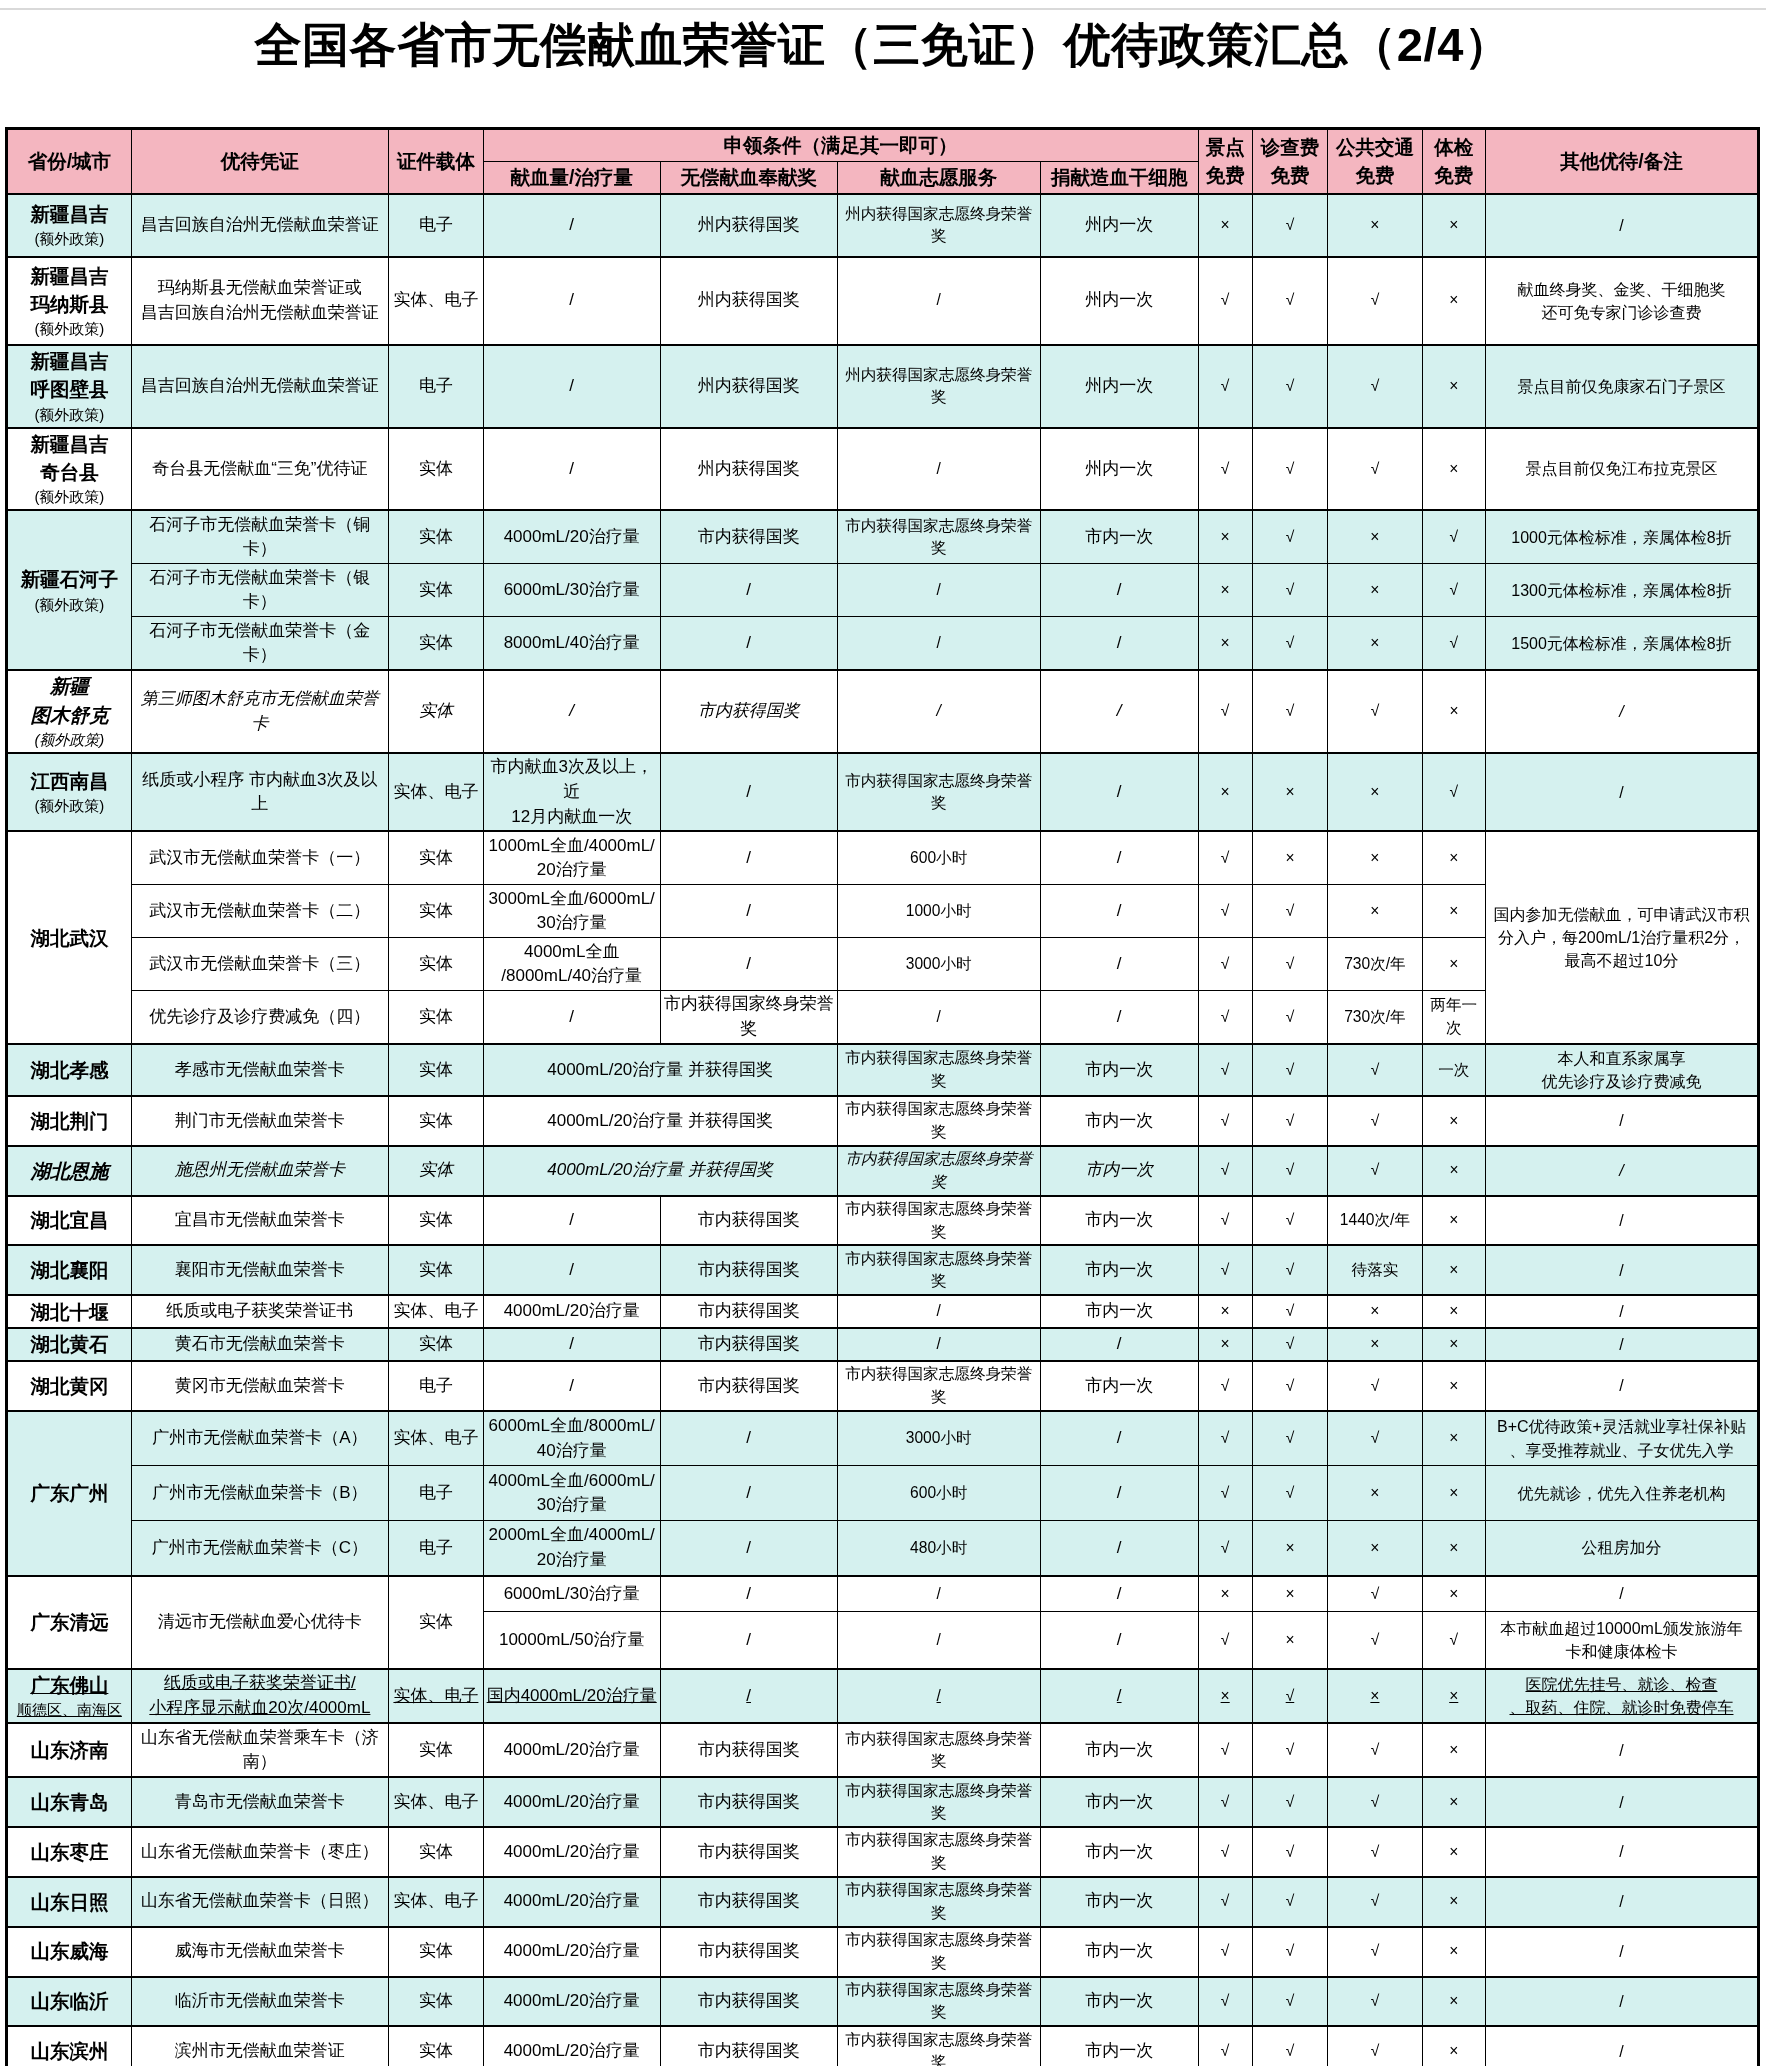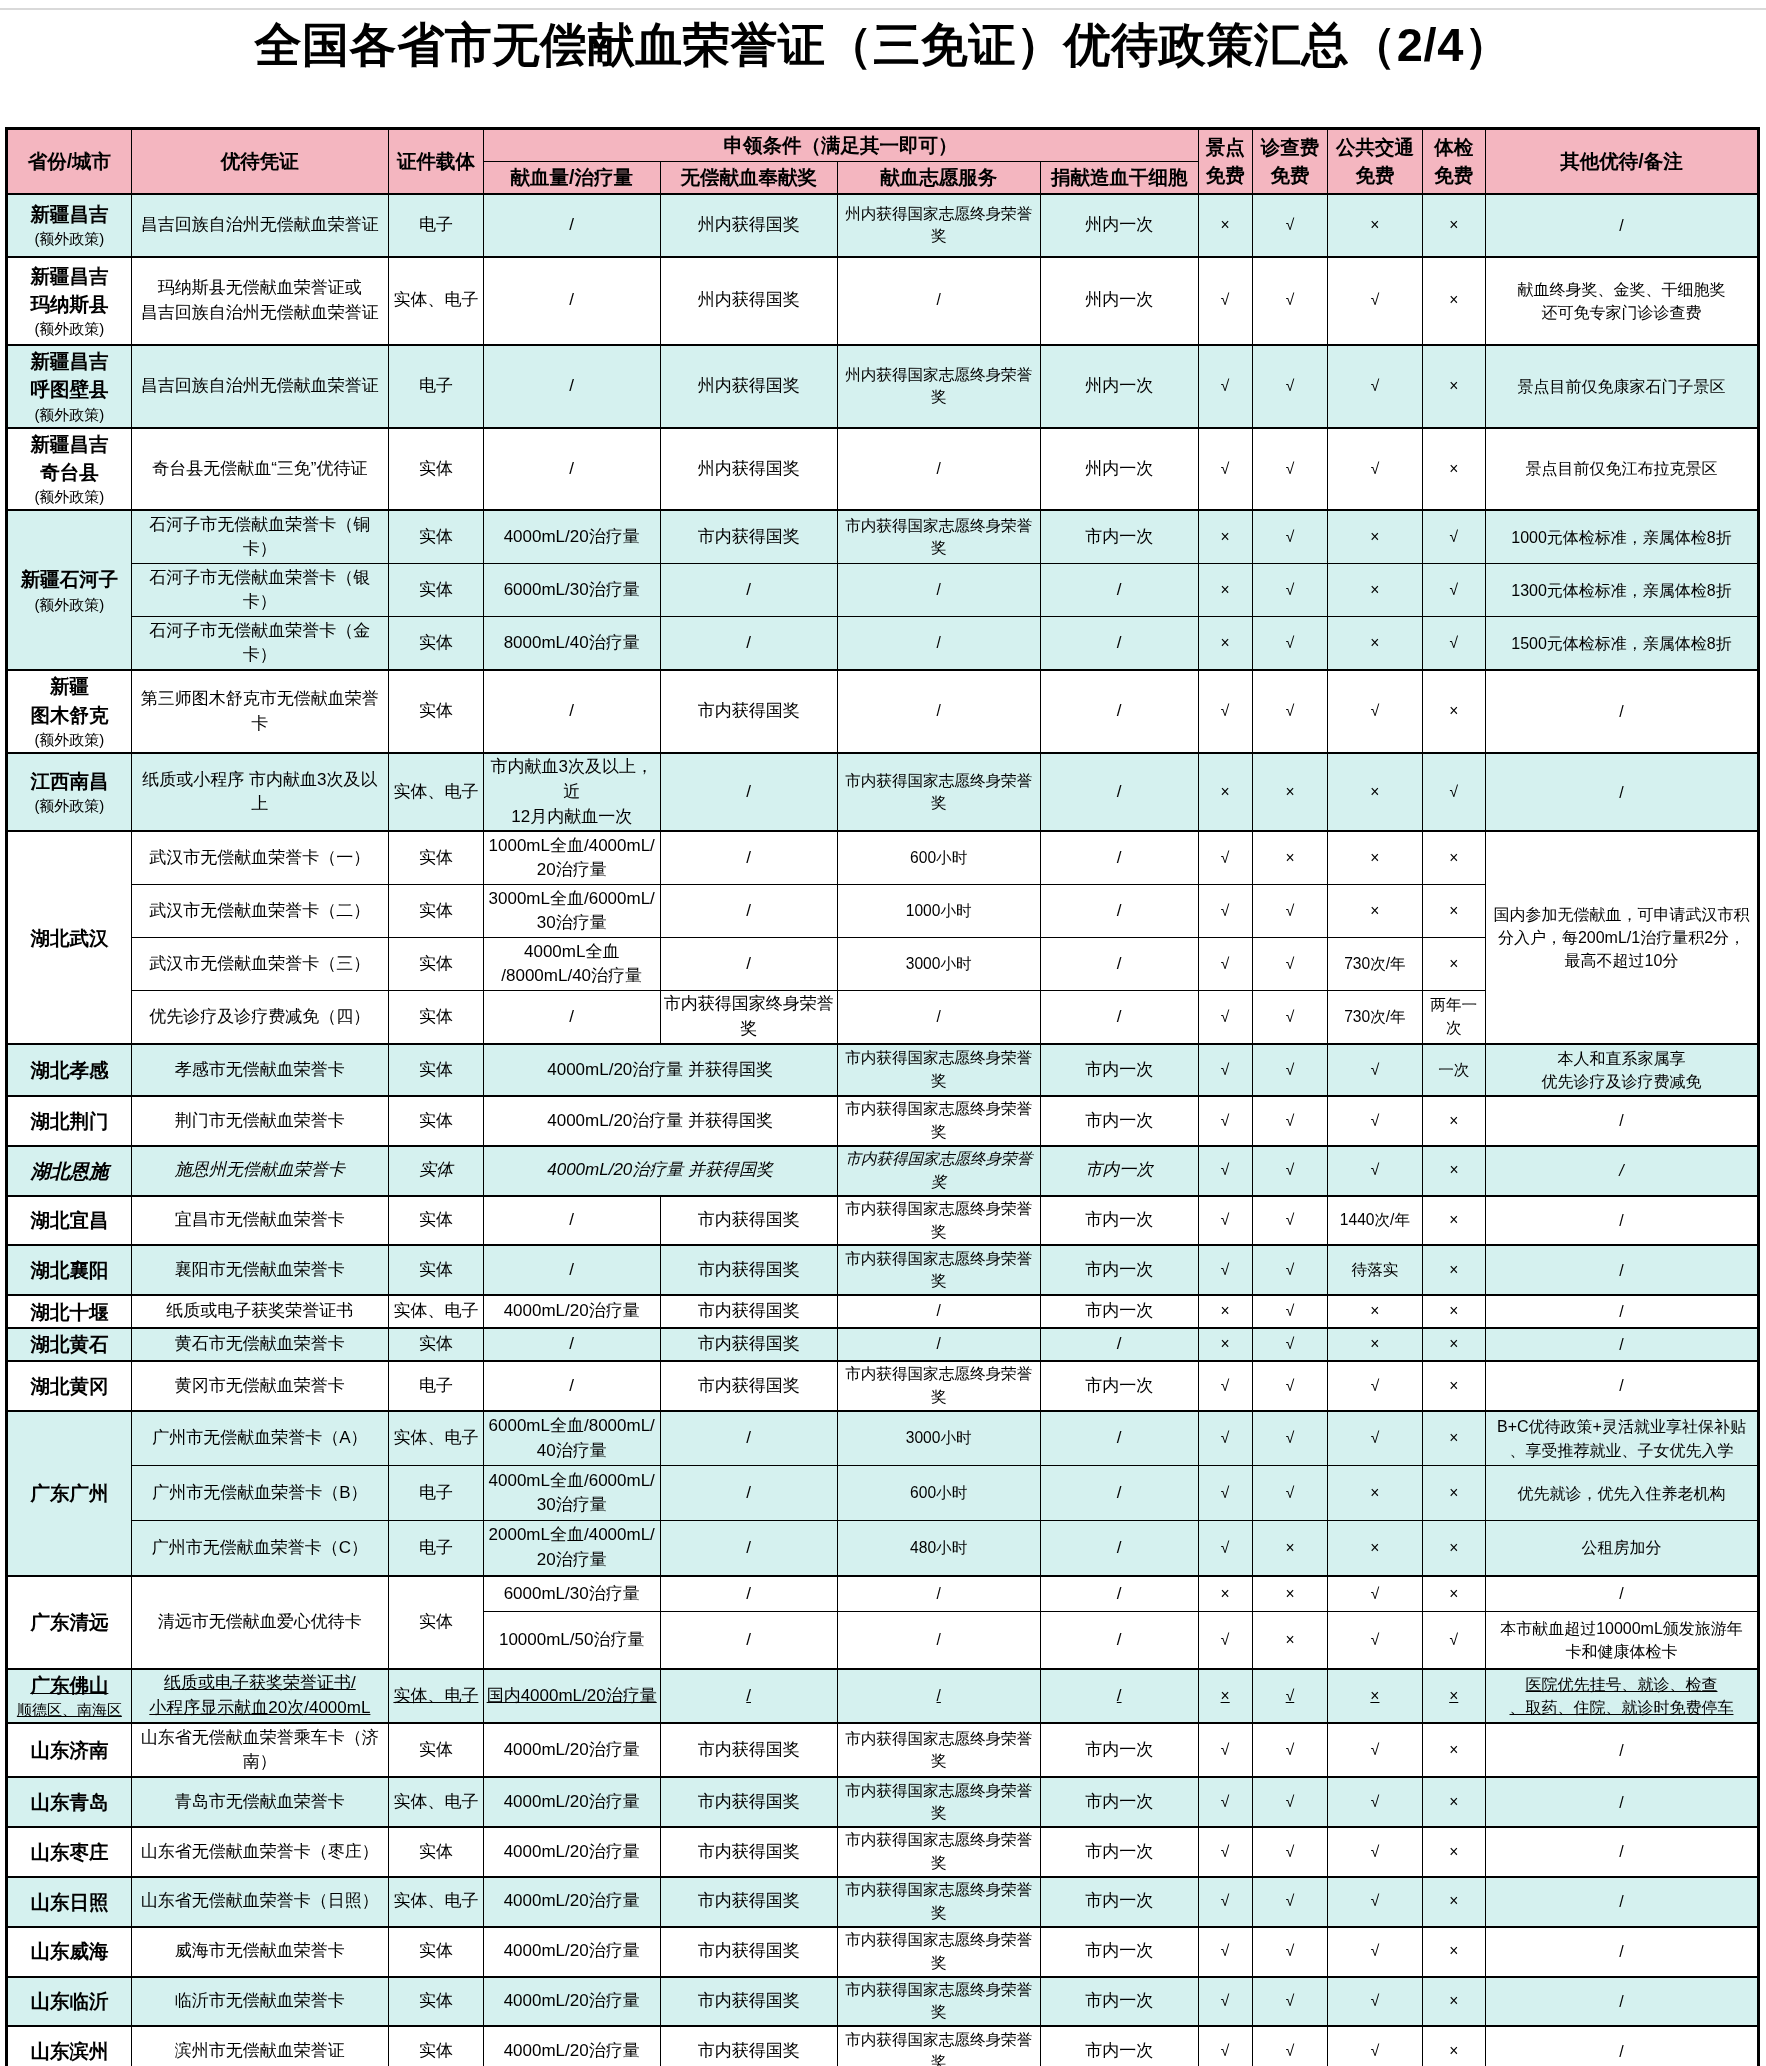--- a/index.html
+++ b/index.html
@@ -179,21 +179,21 @@
           <td data-col="3">8000mL/40治疗量</td>
           <td data-col="4">/</td>
           <td data-col="5">/</td>
           <td data-col="6">/</td>
           <td data-col="7">×</td>
           <td data-col="8">√</td>
           <td data-col="9">×</td>
           <td data-col="10">√</td>
           <td data-col="11">1500元体检标准，亲属体检8折</td>
         </tr>
-        <tr class="w gt" style="height: 81px;">
+        <tr class="w gt" style="height: 81px; font-style: italic;">
           <td data-col="0"><span class="p-main">新疆</span><span class="p-main">图木舒克</span><span class="p-sub">(额外政策)</span></td>
           <td data-col="1">第三师图木舒克市无偿献血荣誉卡</td>
           <td data-col="2">实体</td>
           <td data-col="3">/</td>
           <td data-col="4">市内获得国奖</td>
           <td data-col="5">/</td>
           <td data-col="6">/</td>
           <td data-col="7">√</td>
           <td data-col="8">√</td>
           <td data-col="9">√</td>

